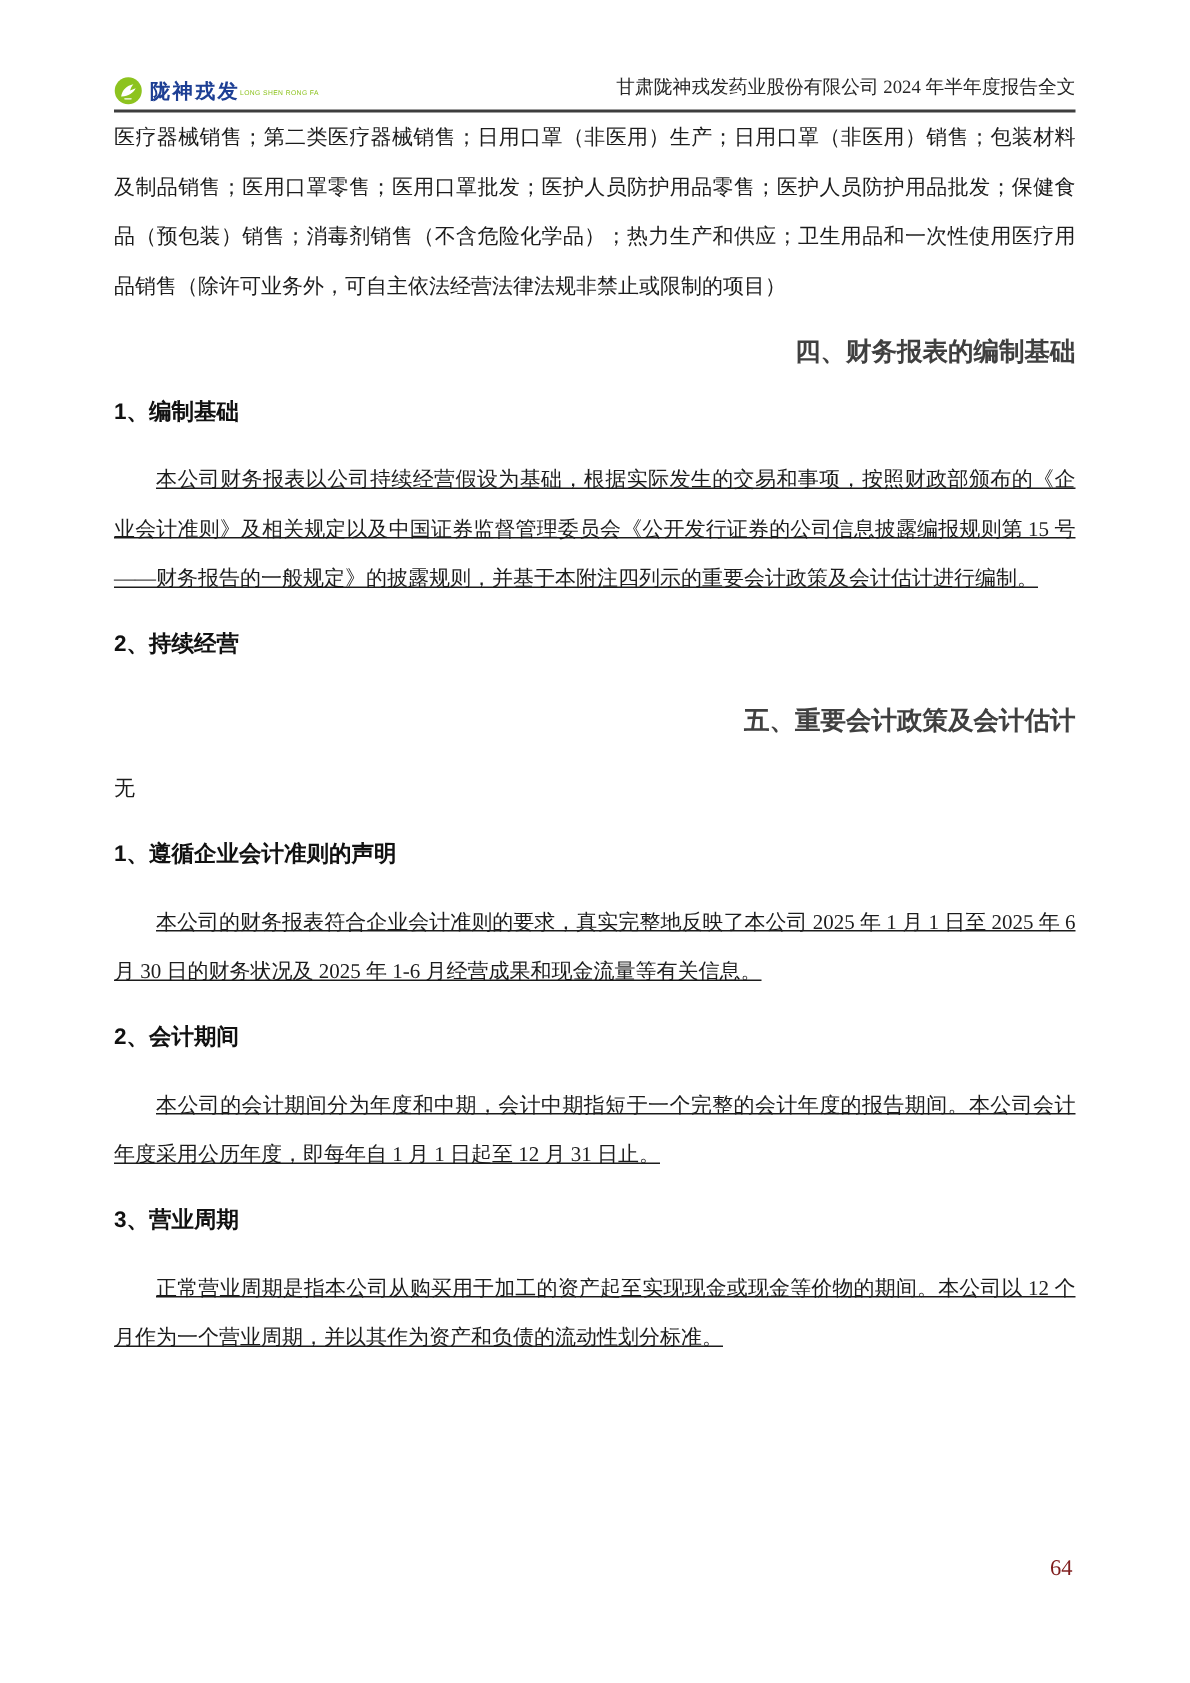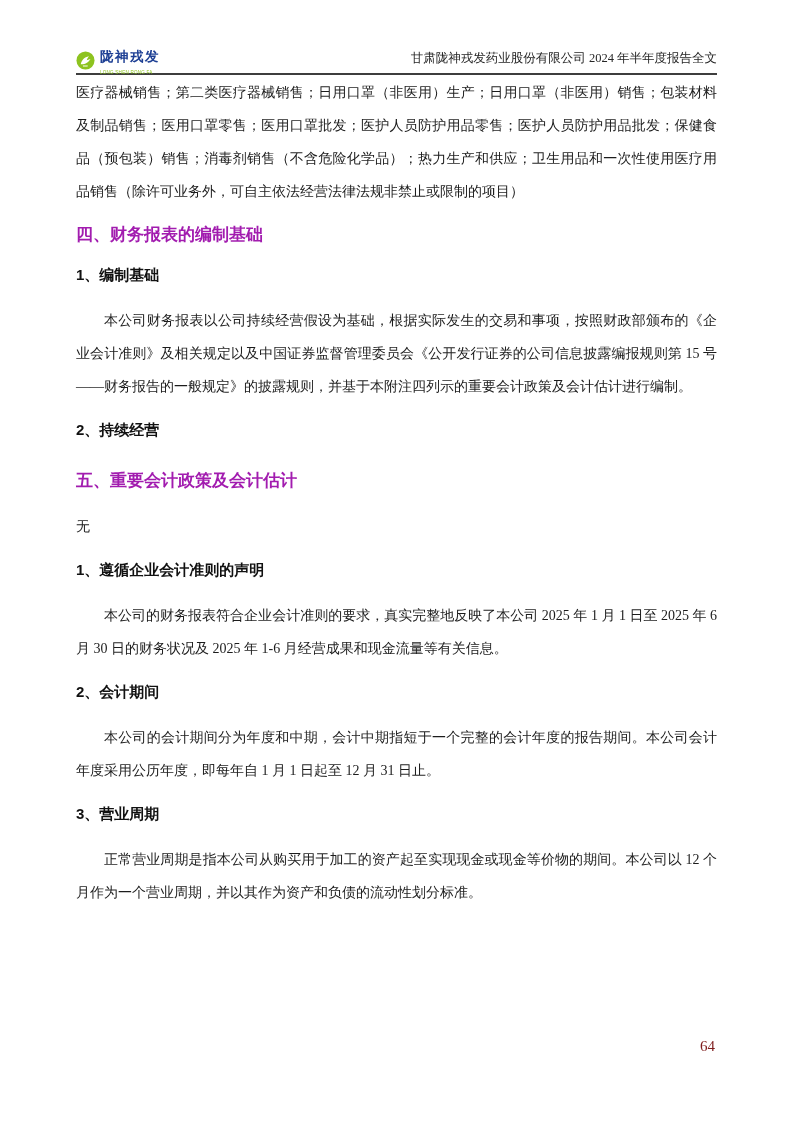--- a/index.html
+++ b/index.html
@@ -25,21 +25,21 @@
   }
   .logo {
     position: absolute;
     left: 0;
     bottom: 3px;
     display: flex;
     align-items: center;
     gap: 5px;
   }
   .logo-icon { width: 19px; height: 19px; display: block; }
-  .brand { display: flex; flex-direction: column; justify-content: flex-end; }
+  .brand { display: flex; flex-direction: row; justify-content: flex-end; }
   .brand-cn {
     font-family: "Liberation Sans", "DejaVu Sans", sans-serif;
     font-weight: bold;
     font-size: 13.5px;
     line-height: 14px;
     color: #1d3f94;
     letter-spacing: 1.5px;
     white-space: nowrap;
   }
   .brand-en {
@@ -73,28 +73,29 @@
     left: 76px;
     width: 641px;
   }
   .para {
     margin: 0;
     font-size: 14px;
     line-height: 33px;
     text-align: justify;
     word-break: break-all;
   }
-  .para.indent { text-indent: 2em; }
+  .para.indent { text-indent: 2em; text-decoration: underline; }
   .h1 {
     font-family: Liberation Serif, serif;
     font-size: 17px;
     font-weight: bold;
     line-height: 26px;
-    color: #a21caf;
+    color: #404040;
     margin: 14px 0 10px;
+    text-align: right;
   }
   .h1.big-gap { margin: 26px 0 16px; }
   .h2 {
     font-family: "Liberation Sans", "DejaVu Sans", sans-serif;
     font-size: 15px;
     font-weight: bold;
     line-height: 24px;
     color: #111111;
     margin: 15px 0 17px;
   }

